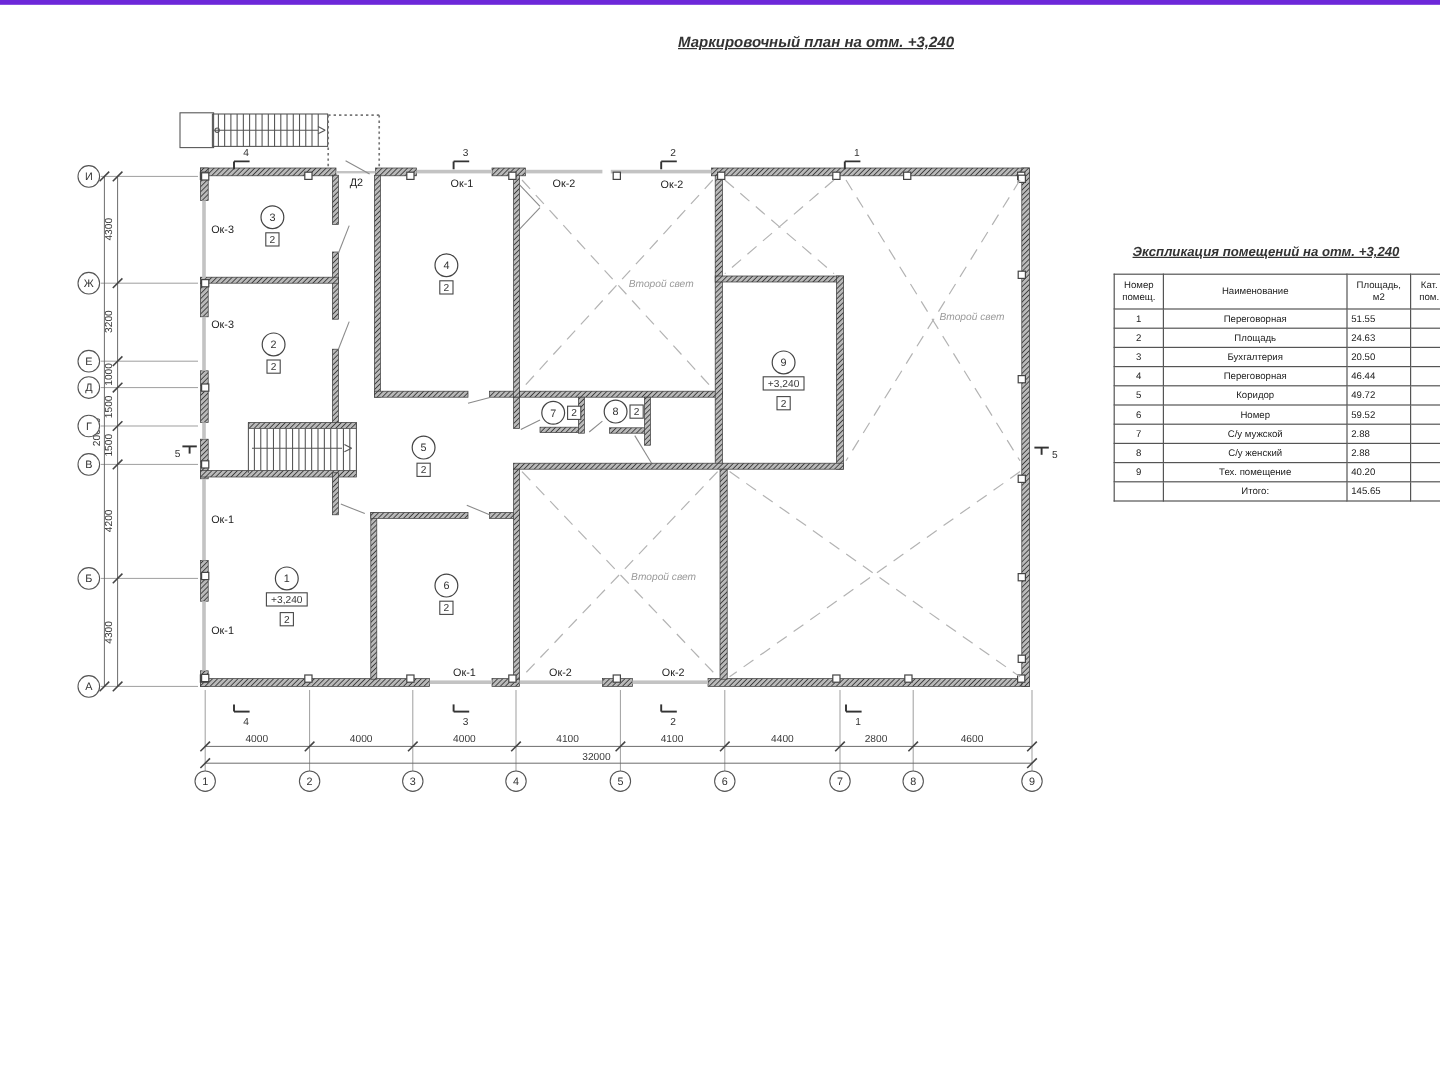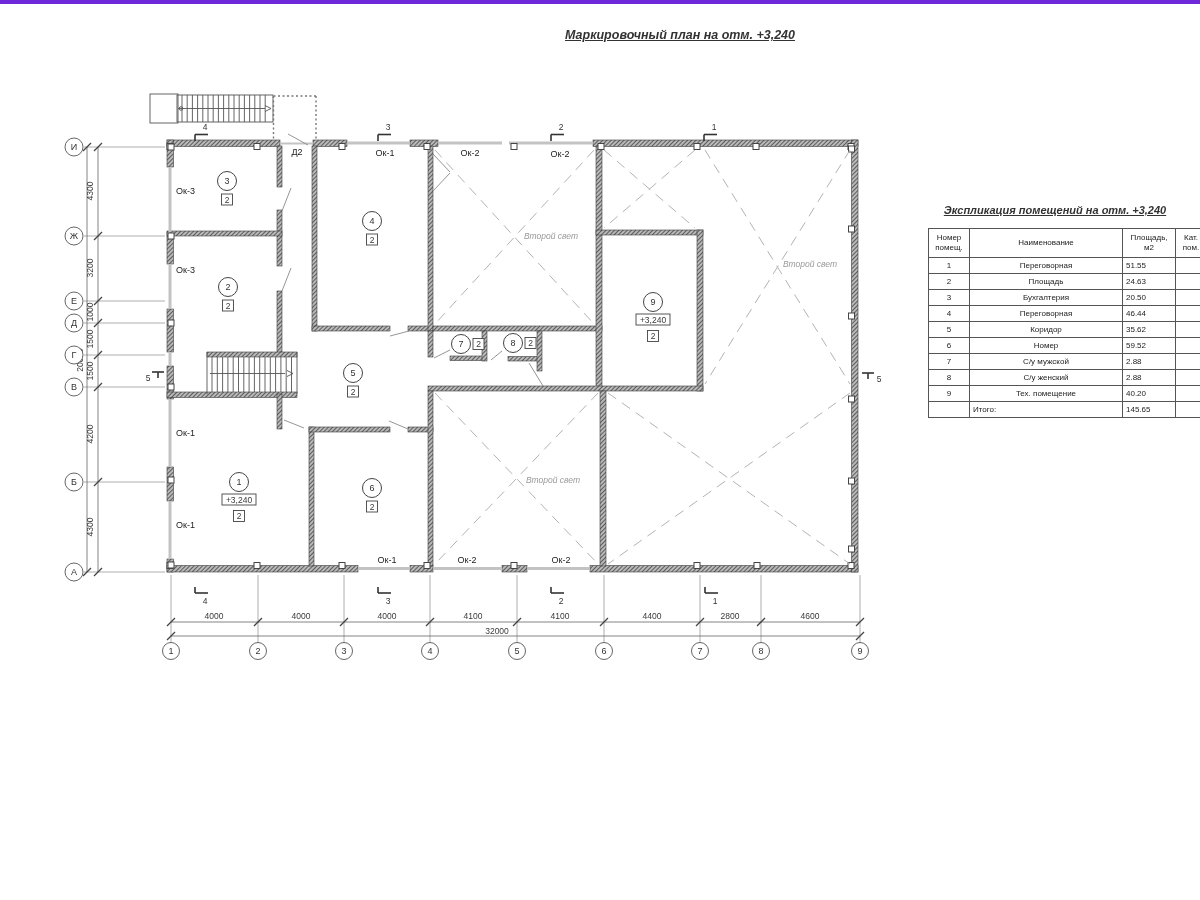--- a/index.html
+++ b/index.html
@@ -34,21 +34,21 @@
     text-align:center;text-decoration:underline;margin-bottom:12px;}
   table.sched{border-collapse:collapse;width:250px;table-layout:fixed;}
   table.sched th,table.sched td{border:1px solid #555;font-size:8px;color:#222;
     padding:1px 3px;line-height:1.2;overflow:hidden;}
   table.sched th{font-weight:normal;text-align:center;height:26px;vertical-align:middle;}
   table.sched td{height:13px;vertical-align:middle;}
   td.c-num{text-align:center;}
   td.c-name{text-align:center;}
   td.c-area{text-align:left;}
   td.c-cat{text-align:center;}
-  tr.total td.c-name{text-align:left;}
+  tr.total td.c-name{text-align:center;}
 </style>
 </head>
 <body>
 
 <div class="sheet">
   <div class="main-title">Маркировочный план на отм. +3,240</div>
 
   <svg id="plan" width="1200" height="900" viewBox="0 0 1200 900">
     <defs>
       <pattern id="hatch" width="3" height="3" patternUnits="userSpaceOnUse" patternTransform="rotate(45)">
@@ -439,21 +439,21 @@
           </tr>
           <tr>
             <td class="c-num">4</td>
             <td class="c-name">Переговорная</td>
             <td class="c-area">46.44</td>
             <td class="c-cat"></td>
           </tr>
           <tr>
             <td class="c-num">5</td>
             <td class="c-name">Коридор</td>
-            <td class="c-area">35.62</td>
+            <td class="c-area">49.72</td>
             <td class="c-cat"></td>
           </tr>
           <tr>
             <td class="c-num">6</td>
             <td class="c-name">Номер</td>
             <td class="c-area">59.52</td>
             <td class="c-cat"></td>
           </tr>
           <tr>
             <td class="c-num">7</td>

